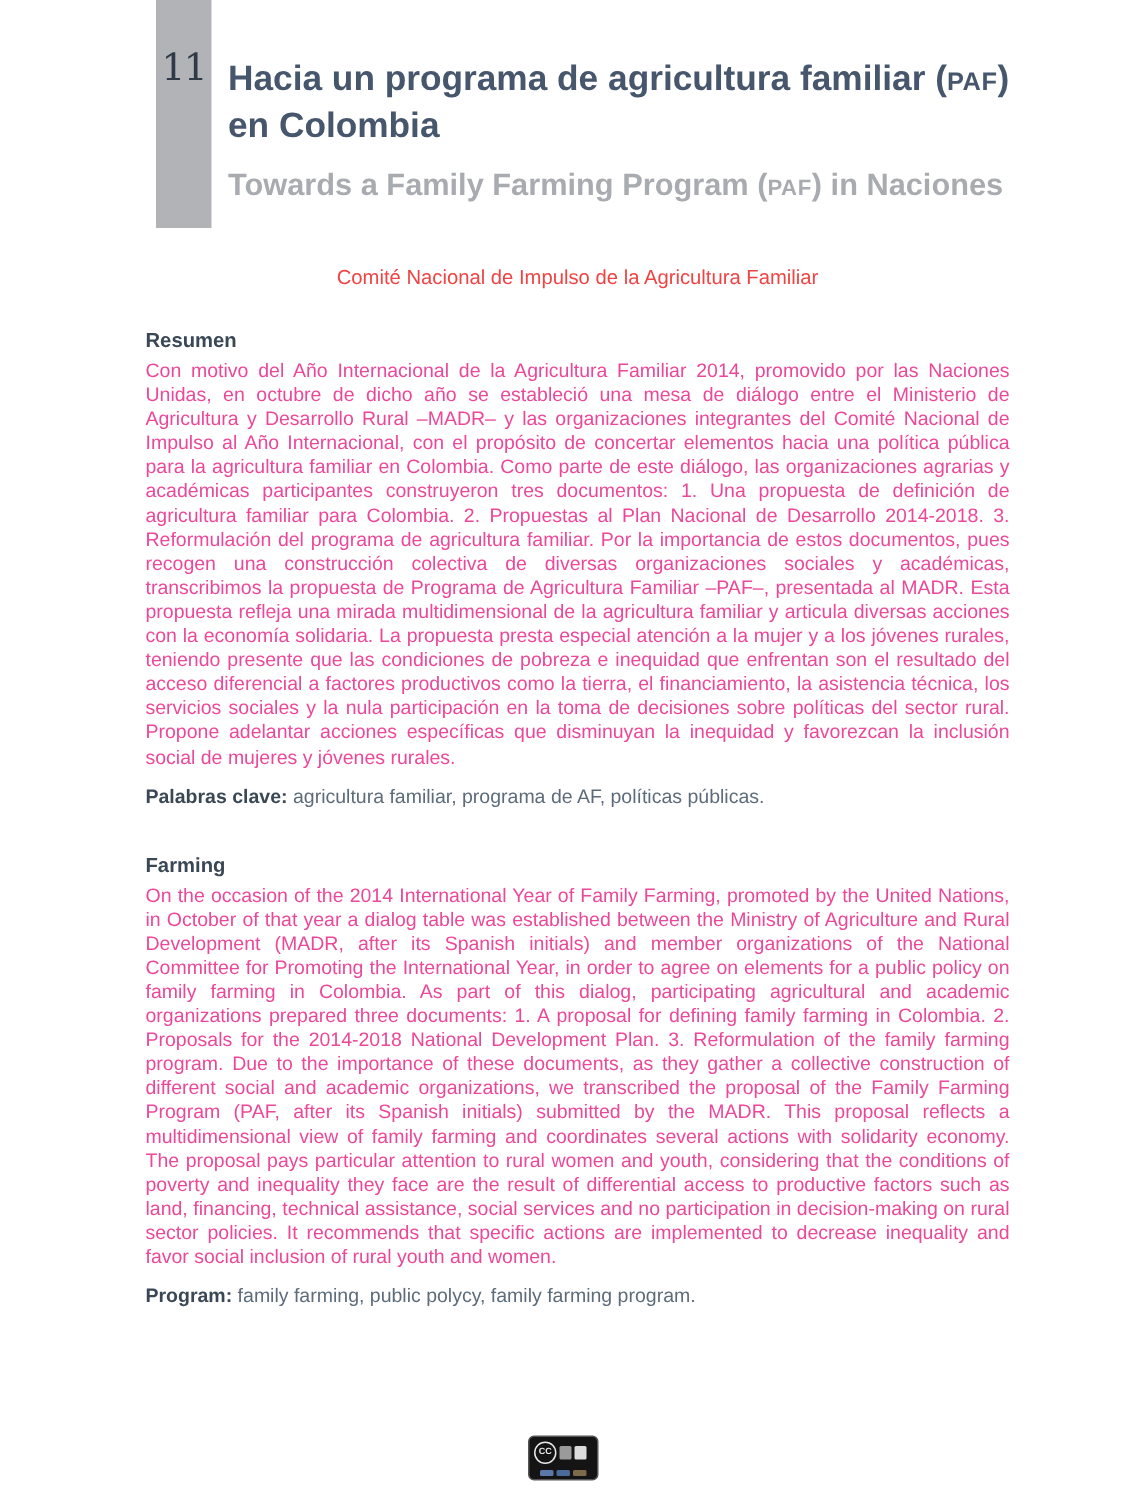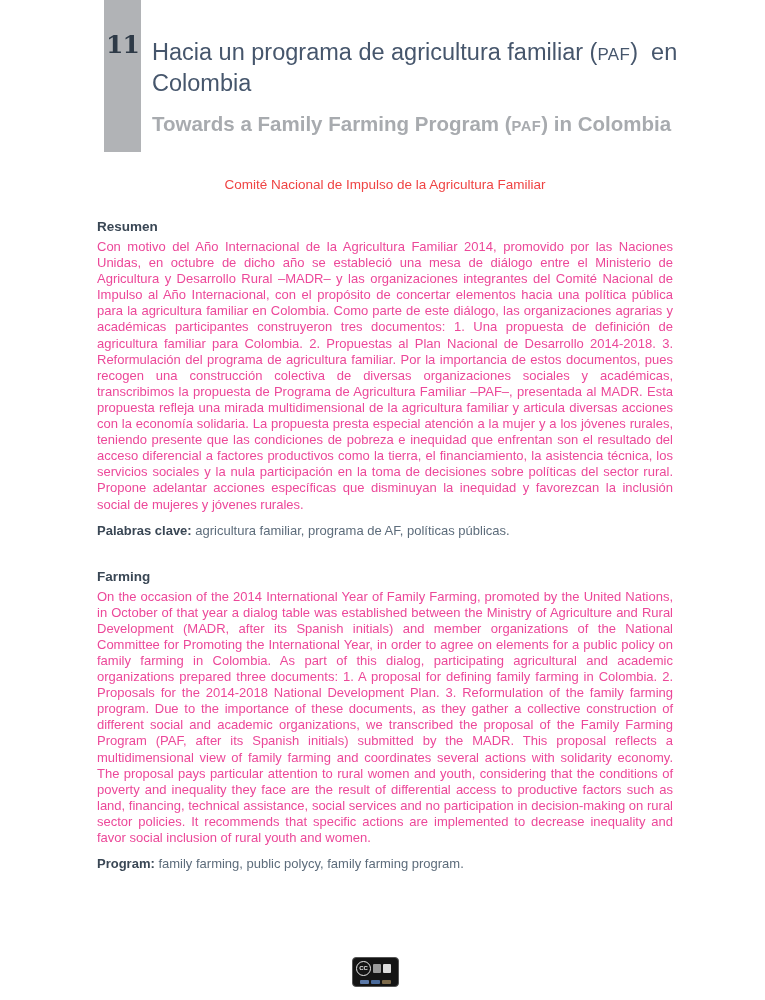--- a/index.html
+++ b/index.html
@@ -21,29 +21,28 @@
   }
   .chapter-number {
     position: absolute;
     left: 104px; top: 30px;
     width: 37px;
     text-align: center;
     font-family: "DejaVu Serif", serif;
     font-size: 25px;
     color: #2e3a47;
     letter-spacing: -1px;
-    font-weight: bold;
   }
   .title {
     position: absolute;
     left: 152px; top: 22px;
     width: 556px;
     font-size: 23.5px;
     line-height: 29px;
-    font-weight: normal;
+    font-weight: bold;
     color: #46566c;
     white-space: pre-wrap;
   }
   .subtitle {
     position: absolute;
     left: 152px; top: 94px;
     width: 556px;
     font-size: 20.5px;
     line-height: 25px;
     color: #a8abaf;
@@ -135,21 +134,21 @@
 </head>
 <body>
 
 <div class="page">
 
   <div class="chapter-bar"></div>
   <div class="chapter-number">11</div>
 
   <h1 class="title"><span>Hacia un programa de agricultura familiar (</span><span class="smallcaps">PAF</span><span>)  en Colombia</span></h1>
 
-  <h2 class="subtitle"><span>Towards a Family Farming Program (</span><span class="smallcaps">PAF</span><span>) in Colombia</span></h2>
+  <h2 class="subtitle"><span>Towards a Family Farming Program (</span><span class="smallcaps">PAF</span><span>) in Naciones</span></h2>
 
   <div class="author">Comité Nacional de Impulso de la Agricultura Familiar</div>
 
   <div class="content">
 
     <h3 class="section-heading">Resumen</h3>
     <p class="body-par">Con motivo del Año Internacional de la Agricultura Familiar 2014, promovido por las Naciones Unidas, en octubre de dicho año se estableció una mesa de diálogo entre el Ministerio de Agricultura y Desarrollo Rural –MADR– y las organizaciones integrantes del Comité Nacional de Impulso al Año Internacional, con el propósito de concertar elementos hacia una política pública para la agricultura familiar en Colombia. Como parte de este diálogo, las organizaciones agrarias y académicas participantes construyeron tres documentos: 1. Una propuesta de definición de agricultura familiar para Colombia. 2. Propuestas al Plan Nacional de Desarrollo 2014-2018. 3. Reformulación del programa de agricultura familiar. Por la importancia de estos documentos, pues recogen una construcción colectiva de diversas organizaciones sociales y académicas, transcribimos la propuesta de Programa de Agricultura Familiar –PAF–, presentada al MADR. Esta propuesta refleja una mirada multidimensional de la agricultura familiar y articula diversas acciones con la economía solidaria. La propuesta presta especial atención a la mujer y a los jóvenes rurales, teniendo presente que las condiciones de pobreza e inequidad que enfrentan son el resultado del acceso diferencial a factores productivos como la tierra, el financiamiento, la asistencia técnica, los servicios sociales y la nula participación en la toma de decisiones sobre políticas del sector rural. Propone adelantar acciones específicas que disminuyan la inequidad y favorezcan la inclusión social de mujeres y jóvenes rurales.</p>
     <p class="keywords-line"><b>Palabras clave:</b><span> agricultura familiar, programa de AF, políticas públicas.</span></p>
 
     <h3 class="section-heading abstract-gap">Farming</h3>

